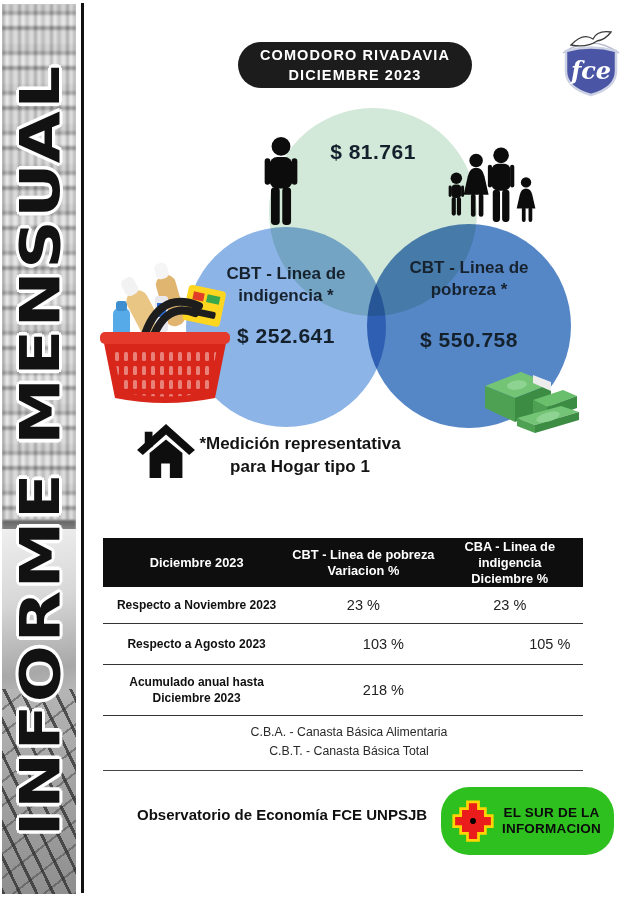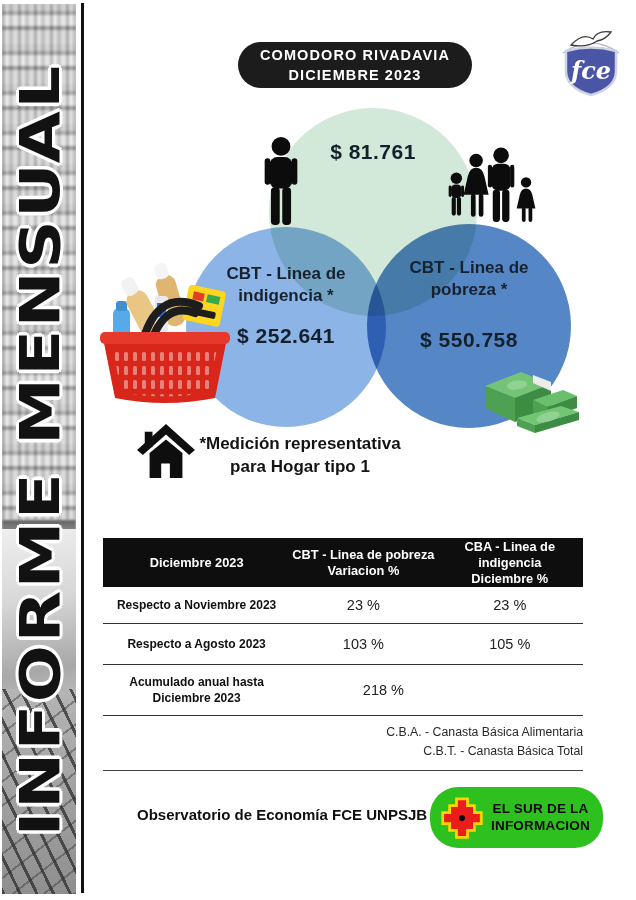--- a/index.html
+++ b/index.html
@@ -64,26 +64,26 @@
     font-weight:700;font-size:17px;line-height:23px;color:#141414;}
 
   
   .table{position:absolute;left:103px;top:538px;width:480px;}
   .t-grid{display:grid;grid-template-columns:39% 30.5% 30.5%;align-items:center;text-align:center;}
   .t-head{background:#0e0e0e;color:#fff;min-height:49px;}
   .t-head .cell{font-weight:700;font-size:12.8px;line-height:16px;}
   .t-row{border-bottom:1.6px solid #333;}
   .t-row .label{font-weight:700;font-size:12px;line-height:16.5px;color:#101010;}
   .t-row .val{font-size:14.5px;color:#222;}
-  .r1{min-height:36px;} .r2{min-height:40px;} .r3{min-height:50px;gap:20px;}
-  .t-foot{border-bottom:1.6px solid #444;padding:7px 0 9px 12px;font-size:12.3px;color:#2a2a2a;line-height:19px;text-align:right;}
+  .r1{min-height:36px;} .r2{min-height:40px;gap:20px;} .r3{min-height:50px;gap:20px;}
+  .t-foot{border-bottom:1.6px solid #444;padding:7px 0 9px 12px;font-size:12.3px;color:#2a2a2a;line-height:19px;text-align:center;}
 
   
   .credit{position:absolute;left:137px;top:806px;font-weight:700;font-size:15px;color:#101010;}
-  .brand-pill{position:absolute;left:430px;top:787px;width:173px;height:61px;border-radius:28px;
+  .brand-pill{position:absolute;left:441px;top:787px;width:173px;height:68px;border-radius:28px;
     display:flex;align-items:center;padding-left:10px;box-sizing:border-box;gap:7px;}
   .brand-pill .txt{font-weight:800;font-size:13.5px;line-height:16.5px;color:#0b0b0b;letter-spacing:.2px;text-align:center;}
 </style>
 </head>
 <body>
 
 <div id="page">
 
   <div class="photo-strip">
     <div class="ps-shelves"></div>

